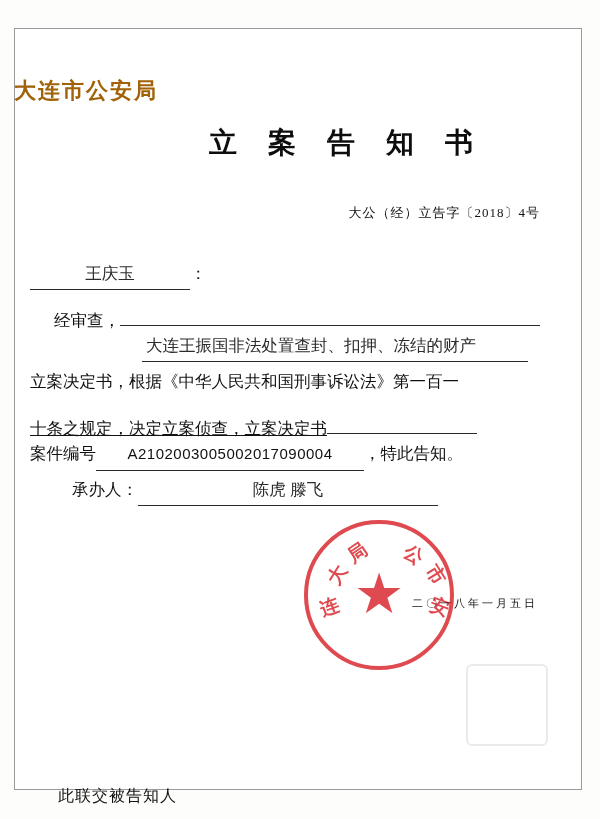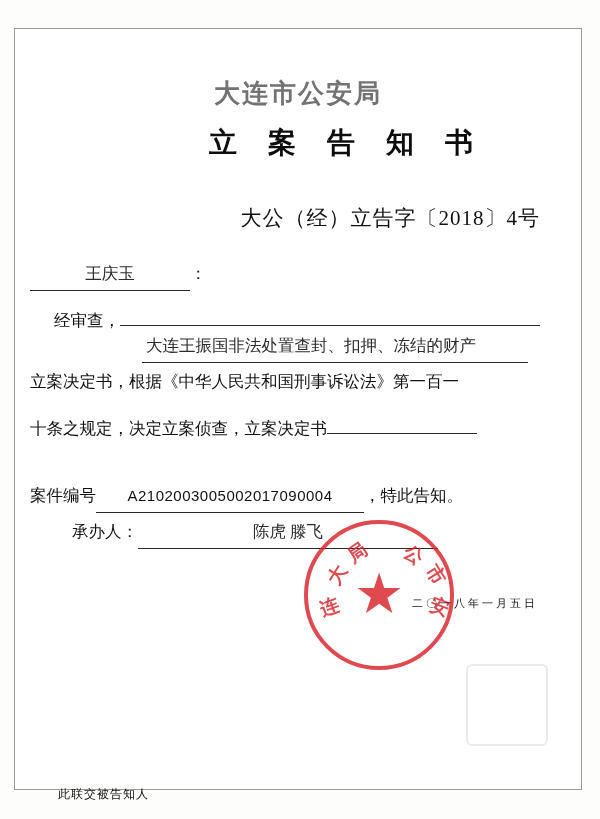--- a/index.html
+++ b/index.html
@@ -43,45 +43,45 @@
     width: 568px;
     height: 762px;
     box-sizing: border-box;
     padding: 0;
   }
 
   .org-name {
     position: absolute;
     top: 48px;
     width: 100%;
-    text-align: center;
-    font-size: 26px;
+    text-align: left;
+    font-size: 22px;
     letter-spacing: 2px;
     font-weight: 600;
-    color: #737373;
+    color: #a16207;
   }
 
   .doc-title {
     position: absolute;
     top: 96px;
     width: 100%;
     text-align: center;
     font-size: 28px;
     letter-spacing: 12px;
     font-weight: 700;
     text-indent: 12px;
     color: #0d0d0d;
     padding-left: 43px;
   }
 
   .doc-number {
     position: absolute;
     top: 176px;
     right: 42px;
-    font-size: 21px;
+    font-size: 13px;
     letter-spacing: 1px;
     color: #111;
   }
 
   .body-block {
     position: absolute;
     left: 6px;
     top: 228px;
     width: 556px;
     font-size: 16.5px;
@@ -115,37 +115,37 @@
   .l-subject .u { width: 386px; text-align: left; padding-left: 4px; }
 
   
   .l-review { padding-left: 34px; }
   .l-review .u { width: 420px; text-align: left; padding-left: 6px; }
 
   
   .l-text { padding-left: 10px; }
 
   
-  .l-decide { padding-left: 10px; }
+  .l-decide { padding-left: 10px; text-decoration: underline; }
   .l-decide .u { width: 150px; }
 
   
   .l-decnum { padding-left: 84px; }
   .l-decnum .u { width: 330px; }
 
   
-  .l-caseno { padding-left: 10px; margin-top: 42px; }
+  .l-caseno { padding-left: 10px; }
   .l-caseno .u { width: 268px; font-family: "Liberation Sans", sans-serif; font-size: 15px; letter-spacing: 0.5px; }
 
   
   .l-officer { padding-left: 52px; }
   .l-officer .u { width: 300px; }
 
   .sig-handwriting {
-    font-family: Liberation Serif, serif;
+    font-family: Liberation Sans, sans-serif;
     color: #2b2b2b;
   }
 
   .date-line {
     position: absolute;
     top: 568px;
     right: 44px;
     font-size: 11px;
     letter-spacing: 3px;
     color: #111;
@@ -191,21 +191,21 @@
     transform: translateX(-50%);
     font-size: 11px;
     color: #d8232a;
     letter-spacing: 1px;
   }
 
   .footer-note {
     position: absolute;
     left: 58px;
     top: 786px;
-    font-size: 12px;
+    font-size: 16px;
     color: #111;
     letter-spacing: 1px;
   }
 
   
   .watermark {
     position: absolute;
     right: 34px;
     bottom: 44px;
     width: 78px;

